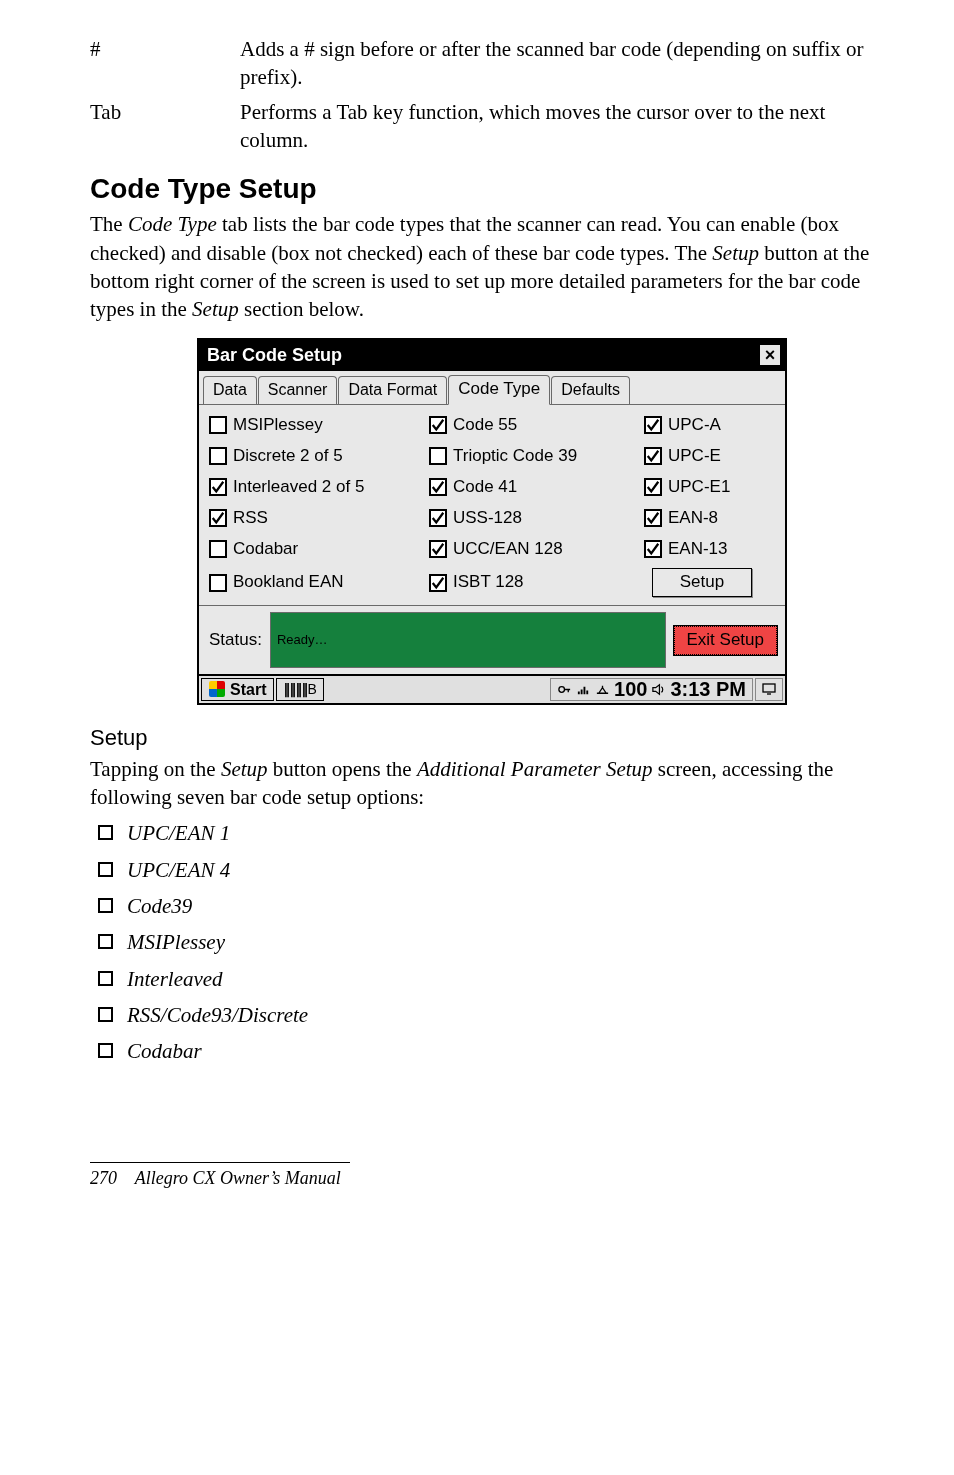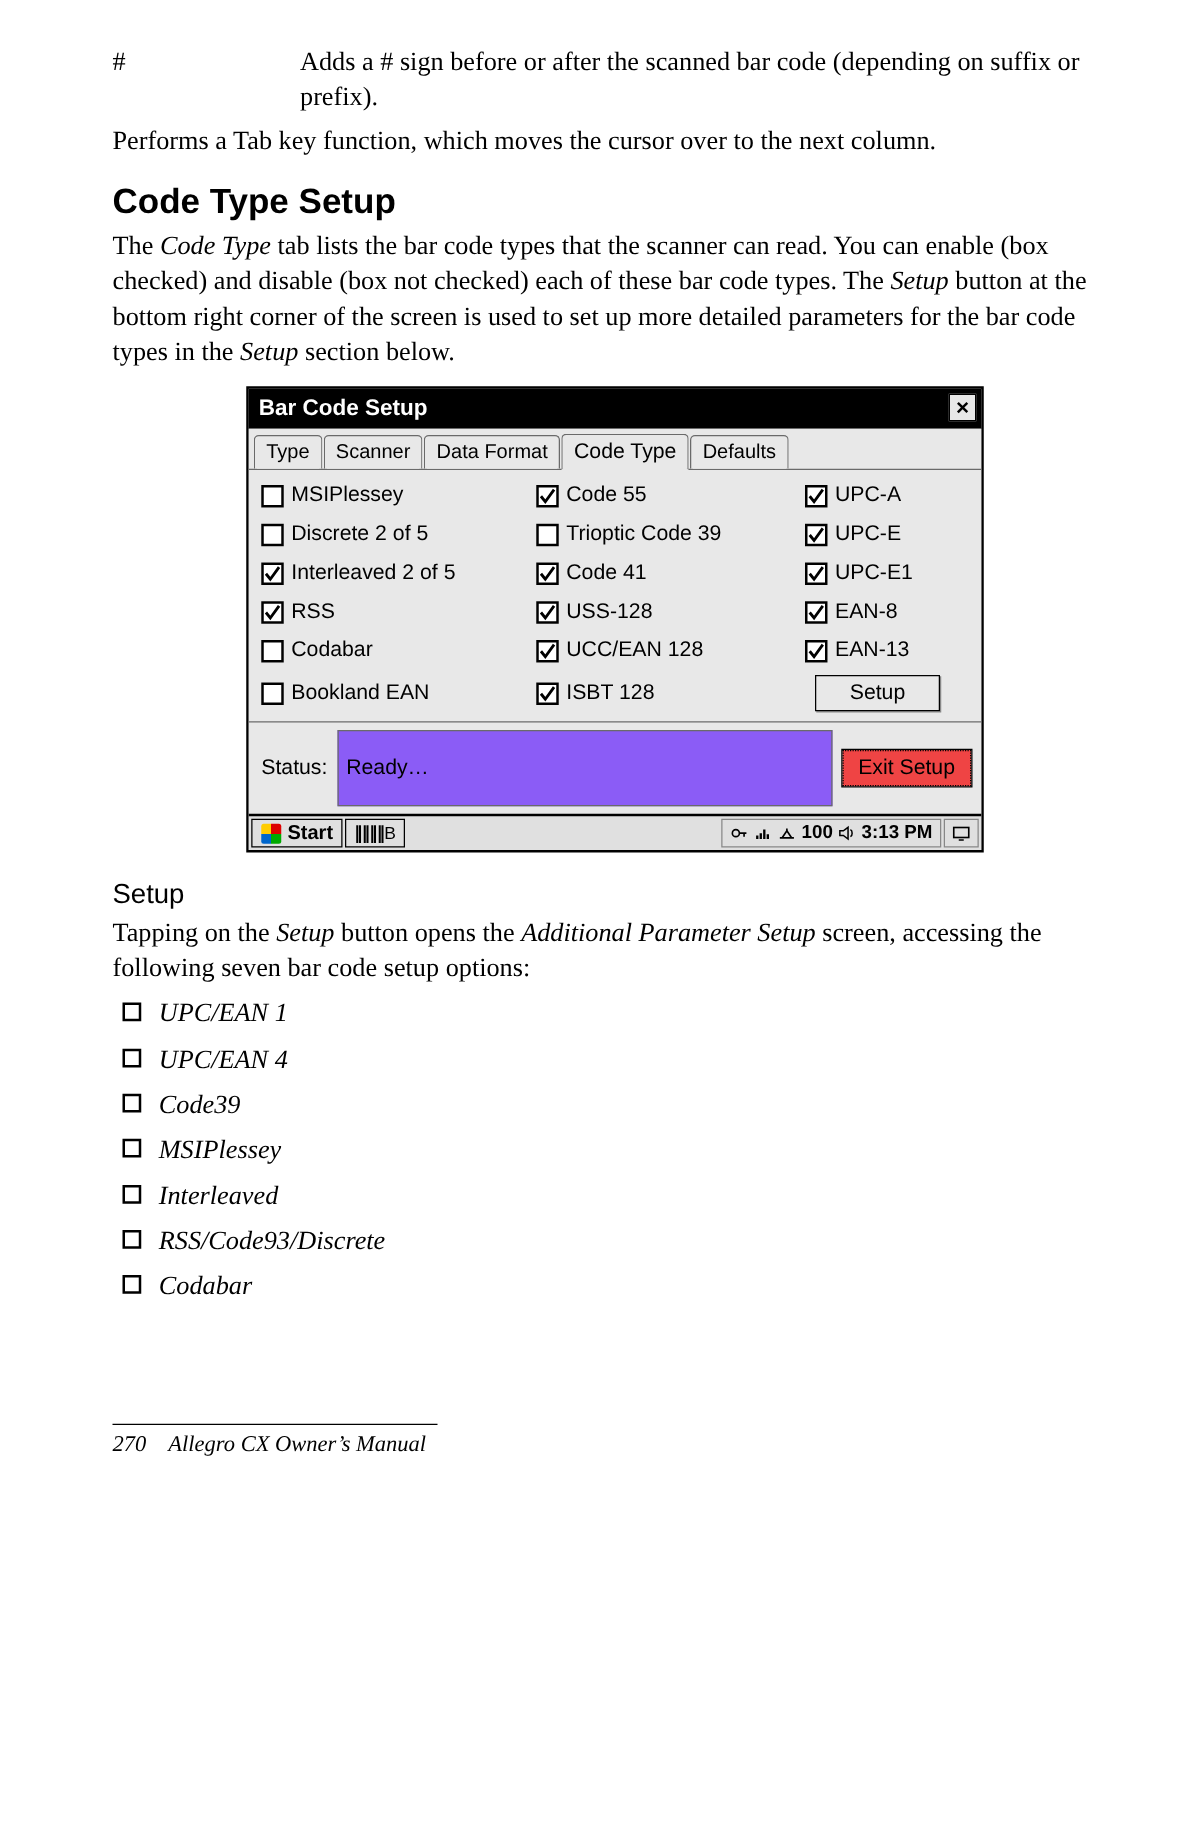--- a/index.html
+++ b/index.html
@@ -130,23 +130,23 @@
     font-size: 17px;
   }
 
   .shot .statusrow {
     display: flex; align-items: center; gap: 8px;
     border-top: 1px solid #6a6a6a;
     padding: 6px 8px 6px 10px;
     background: #e8e8e8;
   }
   .shot .statusrow .statusbox {
-    border: 1px solid #6a6a6a; background: #8b5cf6;
+    border: 1px solid #6a6a6a; background: #15803d;
     padding: 18px 6px; flex: 1;
-    font-size: 17px;
+    font-size: 13px;
   }
   .shot .statusrow .exitbtn {
     border: 1px dotted #000; outline: 1px solid #000;
     padding: 2px 12px; background: #ef4444;
     font-size: 17px;
   }
 
   .shot .taskbar {
     display: flex; align-items: stretch;
     border-top: 2px solid #000;
@@ -166,59 +166,60 @@
   .shot .taskbar .appbtn {
     border: 1px solid #000; margin: 2px 2px 2px 0; padding: 0 6px;
     display:flex; align-items:center; font-size:14px;
     background: #e0e0e0;
   }
   .shot .taskbar .appbtn .bars { letter-spacing:-1px; font-weight:bold; }
   .shot .taskbar .spacer { flex:1; }
   .shot .taskbar .tray {
     display:flex; align-items:center; gap:4px;
     border: 1px solid #888; margin:2px; padding: 0 6px;
-    font-size: 15px; font-weight: bold;
+    font-size: 20px; font-weight: bold;
   }
   .shot .taskbar .tray svg { width:15px; height:15px; }
   .shot .taskbar .deskbtn {
     border: 1px solid #888; margin:2px 2px 2px 0; width:28px;
     display:flex; align-items:center; justify-content:center;
   }
   .shot .taskbar .deskbtn svg { width:16px; height:16px; }
 
   .tick path { stroke:#000; stroke-width:2.6; fill:none; }
 </style>
 </head>
 <body>
 
 <div>
   <div class="defrow">
     <div class="term">#</div>
     <div class="desc">Adds a # sign before or after the scanned bar code (depending on suffix or prefix).</div>
   </div>
   <div class="defrow">
+    <div class="term">Tab</div>
     <div class="desc">Performs a Tab key function, which moves the cursor over to the next column.</div>
   </div>
 </div>
 
 <h2 class="section">Code Type Setup</h2>
 <p>
   <span>The </span><em class="i">Code Type</em><span> tab lists the bar code types that the scanner can read. You can enable (box checked) and disable (box not checked) each of these bar code types. The </span><em class="i">Setup</em><span> button at the bottom right corner of the screen is used to set up more detailed parameters for the bar code types in the </span><em class="i">Setup</em><span> section below.</span>
 </p>
 
 <div class="shot-wrap">
   <div class="shot">
     <div class="titlebar">
       <span>Bar Code Setup</span>
       <span class="close">
         <span>×</span>
       </span>
     </div>
     <div class="tabsrow">
-      <div class="tab">Type</div>
+      <div class="tab">Data</div>
       <div class="tab">Scanner</div>
       <div class="tab">Data Format</div>
       <div class="tab active">Code Type</div>
       <div class="tab">Defaults</div>
     </div>
     <div class="panel">
       <div class="opts" id="opts-grid">
 
       <div class="chk">
             <span class="cb"></span>

